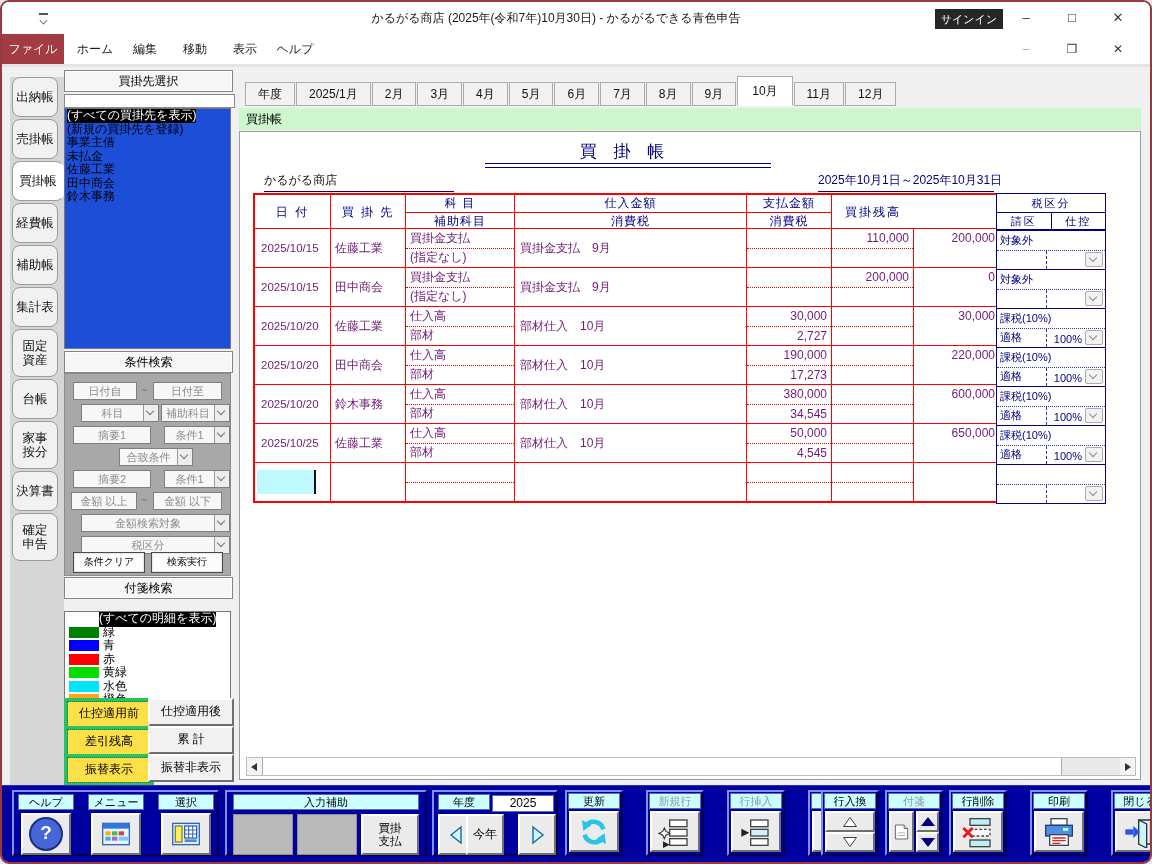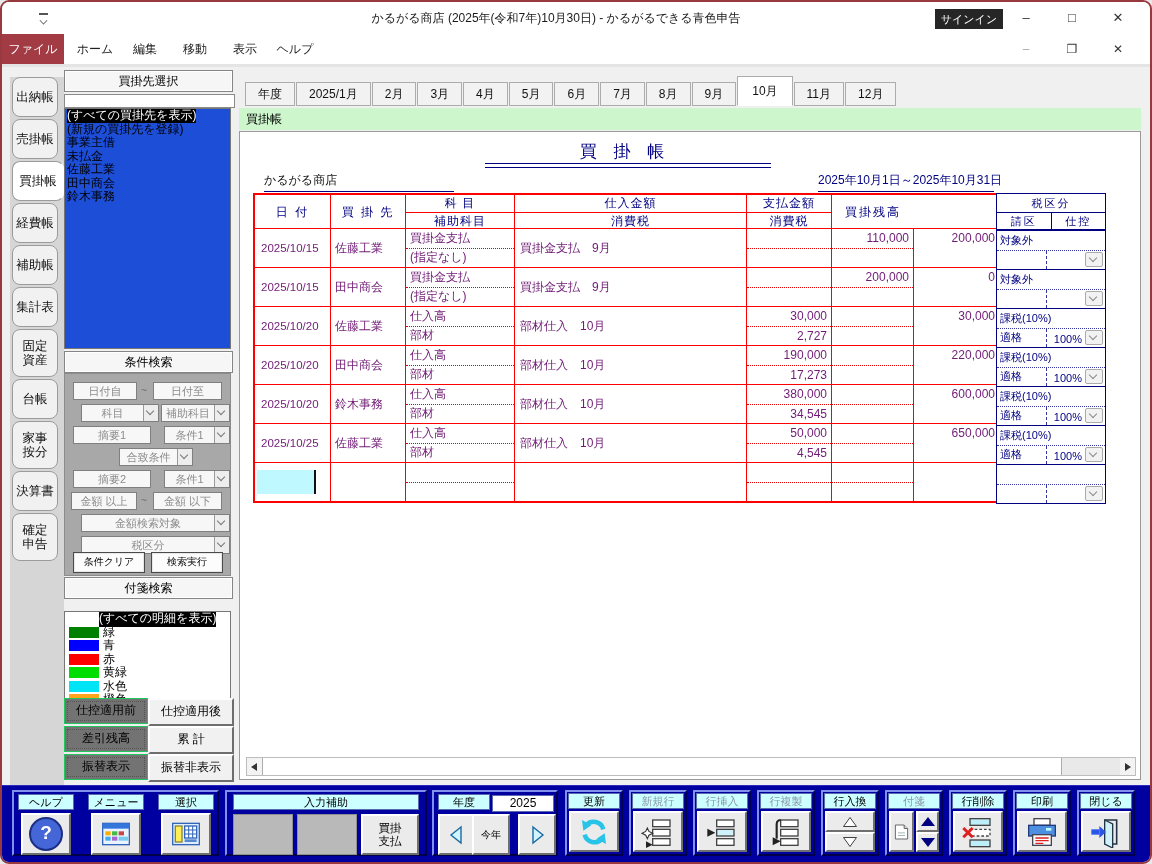--- a/index.html
+++ b/index.html
@@ -53,21 +53,21 @@
 
   
   .fusenbox{position:absolute;left:0;top:532px;width:165px;height:95px;background:#FFF;border:1px solid #777;overflow:hidden;margin-top:12px;}
   .fi{display:flex;align-items:center;height:13.5px;}
   .fi .sw{width:30px;height:11px;margin-left:4px;}
   .fi .flbl{font-size:12px;margin-left:4px;white-space:nowrap;}
   .fi.sel .flbl{background:#000;color:#FFF;margin-left:34px;}
 
   
   .tog{position:absolute;height:24px;font-size:12px;text-align:center;line-height:22px;color:#000;}
-  .tog.flat{background:#737373;border:1px solid #22c55e;outline:1px dotted #555;outline-offset:-4px;}
+  .tog.flat{background:#fde047;border:4px solid #22c55e;outline:1px dotted #555;outline-offset:-4px;}
   .tog.raised{background:#F1F1F1;border:2px solid;border-color:#FFF #6E6E6E #6E6E6E #FFF;}
 
   
   .montabs{position:absolute;left:243px;top:8px;height:31px;display:flex;align-items:flex-end;}
   .mtab{height:22px;background:#F2F2F2;border:1px solid #ACACAC;margin-right:1px;font-size:12px;line-height:22px;padding:0 12px;color:#111;}
   .mtab.sel{height:28px;background:#FFF;line-height:28px;border-bottom-color:#FFF;z-index:2;padding:0 14px;}
   .banner{position:absolute;left:237px;top:41px;width:902px;height:22px;background:#CDF6CD;font-size:12px;color:#000;line-height:22px;padding-left:7px;box-sizing:border-box;}
   .docpanel{position:absolute;left:237px;top:64px;width:902px;height:649px;background:#FFF;border:1px solid #9A9A9A;box-sizing:border-box;}
 
   .dtitle{position:absolute;left:13px;top:8px;width:744px;text-align:center;font-size:17px;letter-spacing:6px;color:#000080;}
@@ -127,21 +127,21 @@
   .tlabel{background:#CCFFFF;border:1px solid #5A6AB0;height:14px;font-size:11px;line-height:14px;text-align:center;color:#000;overflow:hidden;white-space:nowrap;}
   .tlabel.dis{color:#8D99A9;}
   .tbtn{background:#EBEBEB;border:2px solid;border-color:#FFF #6F6F6F #6F6F6F #FFF;box-sizing:border-box;display:flex;align-items:center;justify-content:center;}
   .unit{position:absolute;top:2px;width:56px;}
   .unit .tbtn{width:50px;height:42px;margin:3px auto 0 auto;}
   .helpq{width:30px;height:30px;border-radius:50%;background:#4566D6;border:2px solid #1A2E86;color:#FFF;font-size:19px;font-weight:bold;text-align:center;line-height:28px;}
   .ph{position:absolute;top:22px;width:60px;height:41px;background:#B9B9B9;border:1px solid #8F8F8F;box-sizing:border-box;}
   .asbtn{position:absolute;top:22px;width:58px;height:41px;font-size:11.5px;line-height:13px;white-space:pre-line;text-align:center;}
   .yrval{position:absolute;top:3px;height:15px;background:#FFF;border:1px solid #5A6AB0;font-size:12px;line-height:15px;text-align:center;color:#000;}
   .yrbtn{position:absolute;top:22px;width:38px;height:41px;}
-  .cmdgrp{width:58px;height:66px;background:#0000A0;border:2px solid;border-color:#8090EC #000048 #000048 #8090EC;box-sizing:border-box;flex:none;margin-right:6px;position:relative;}
+  .cmdgrp{width:58px;height:66px;background:#0000A0;border:2px solid;border-color:#8090EC #000048 #000048 #8090EC;box-sizing:border-box;flex:none;margin-right:23px;position:relative;}
   .cmdgrp .tlabel{margin:1px 1px 0 1px;}
   .cmdgrp .tbtn{position:absolute;left:2px;top:19px;width:50px;height:41px;}
   .cmdrow{position:absolute;top:4px;display:flex;}
   .tri{width:0;height:0;border-style:solid;}
   .tri.upsolid{border-width:0 7px 9px 7px;border-color:transparent transparent #000080 transparent;}
   .tri.dnsolid{border-width:9px 7px 0 7px;border-color:#000080 transparent transparent transparent;}
   svg.cicon{width:34px;height:32px;}
   svg.sicon{width:22px;height:22px;}
 </style>
 </head>
@@ -658,21 +658,21 @@
     </div>
 
     <div class="tgroup" style="left:430px;width:126px">
       <div class="tlabel" style="position:absolute;left:4px;top:2px;width:50px">年度</div>
       <div class="yrval" style="left:58px;width:60px">2025</div>
       <div class="tbtn yrbtn" style="left:4px">
         <svg class="sicon" viewBox="0 0 22 22">
             <polygon points="15,3 5,11 15,19" fill="#CFF6FF" stroke="#1A6AA0" stroke-width="1.4"></polygon>
           </svg>
       </div>
-      <div class="tbtn yrbtn" style="left:38px;font-size:10px">今年</div>
+      <div class="tbtn yrbtn" style="left:32px;font-size:12px">今年</div>
       <div class="tbtn yrbtn" style="left:84px">
         <svg class="sicon" viewBox="0 0 22 22">
             <polygon points="7,3 17,11 7,19" fill="#CFF6FF" stroke="#1A6AA0" stroke-width="1.4"></polygon>
           </svg>
       </div>
     </div>
 
     <div class="cmdrow" style="left:563px">
       <div class="cmdgrp">
           <div class="tlabel">更新</div>

